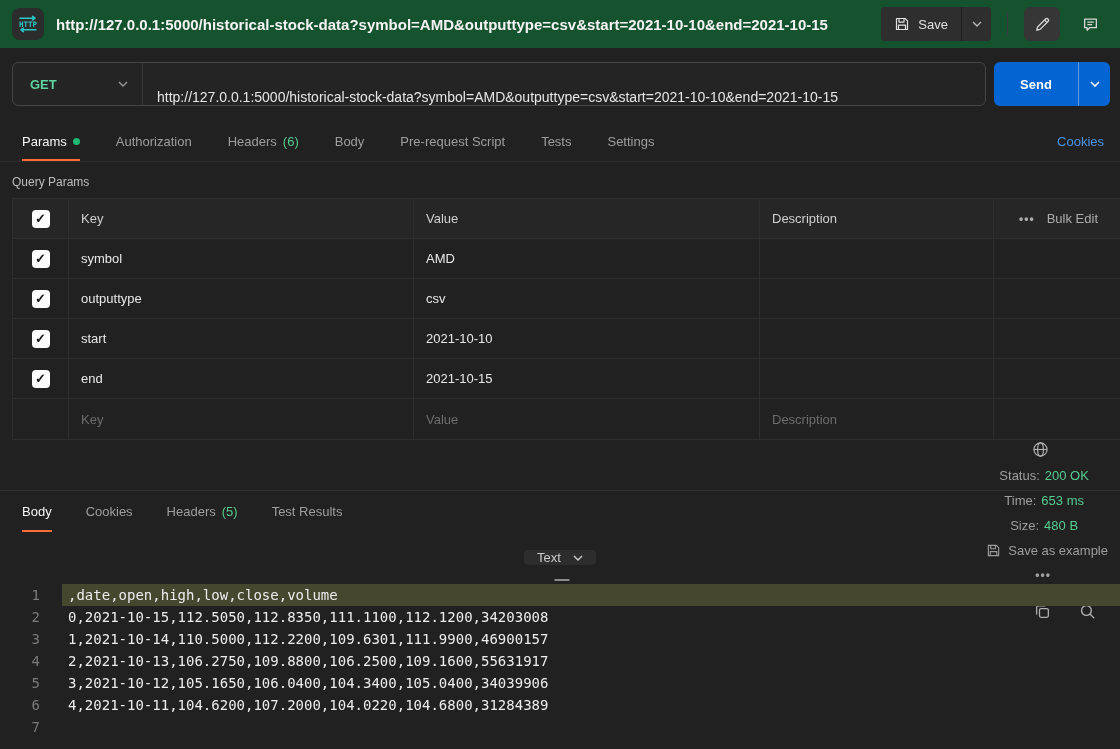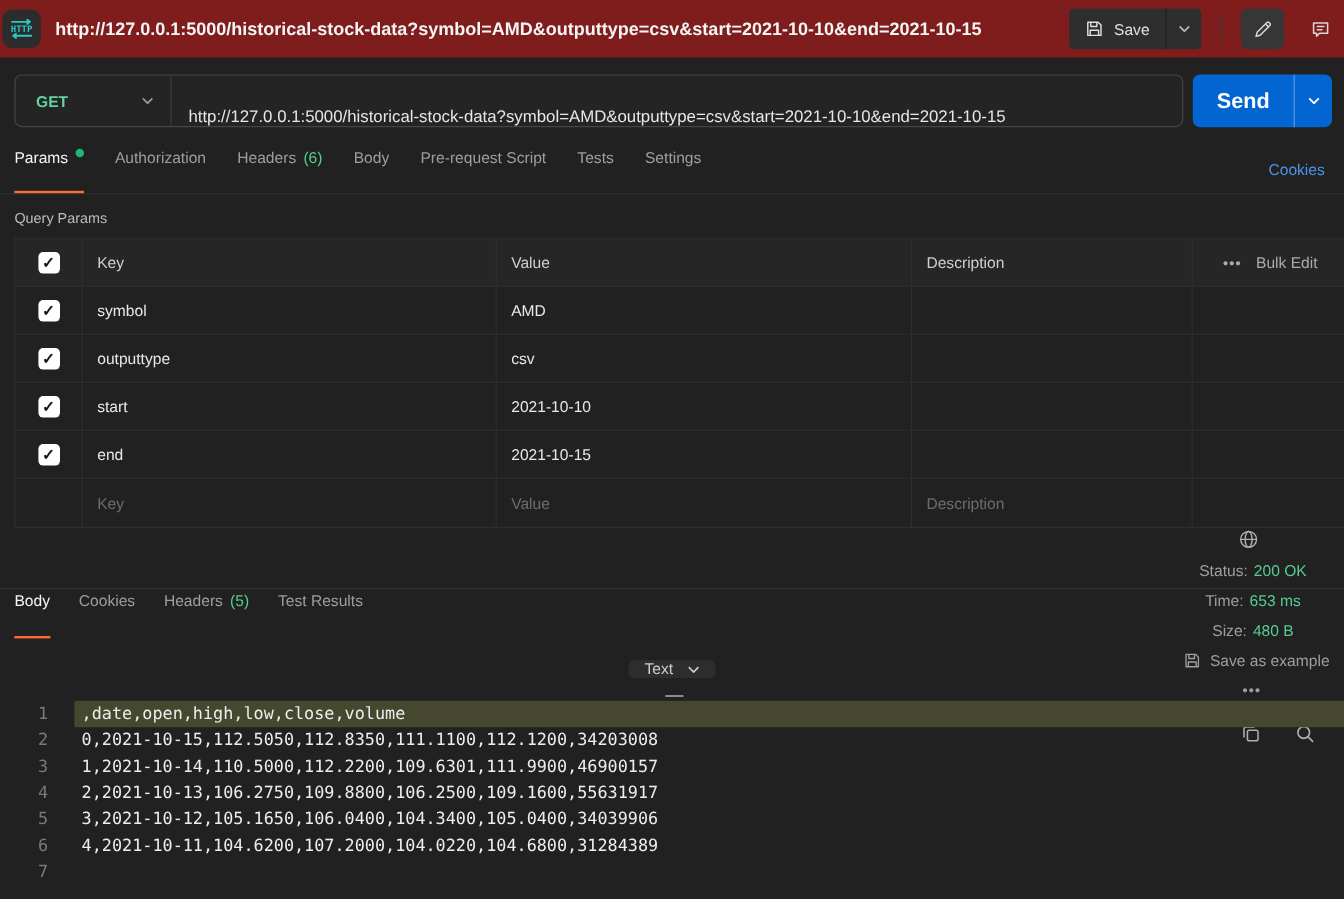--- a/index.html
+++ b/index.html
@@ -4,22 +4,22 @@
 <style>
   * { box-sizing: border-box; margin: 0; padding: 0; }
   html,body { width:1120px; height:749px; overflow:hidden; }
   body {
     background:#212121; color:#e8e8e8;
     font-family:"Liberation Sans", sans-serif; font-size:13px;
   }
   svg { display:block; }
 
   
-  .topbar { height:48px; background:#7f1d1d; display:flex; align-items:center;
-            padding:0 2px; gap:12px; }
+  .topbar { height:48px; background:#14532d; display:flex; align-items:center;
+            padding:0 12px; gap:12px; }
   .http-icon { width:32px; height:32px; background:#2c2c2c; border-radius:8px;
                display:flex; align-items:center; justify-content:center; flex:none; }
   .topbar-title { flex:1; color:#f4f4f4; font-size:15px; font-weight:700;
                   white-space:nowrap; overflow:hidden; text-overflow:ellipsis; }
   .save-btn { display:flex; align-items:stretch; background:#2e2e2e; border-radius:4px;
               height:34px; color:#e0e0e0; flex:none; }
   .save-main { display:flex; align-items:center; gap:8px; padding:0 13px; cursor:pointer; }
   .save-caret { width:30px; display:flex; align-items:center; justify-content:center;
                 border-left:1px solid #1f1f1f; color:#b5b5b5; cursor:pointer; }
   .topbar-sep { width:1px; height:24px; background:#3a3a3a; margin:0 4px; flex:none; }
@@ -31,30 +31,30 @@
   .request-row { display:flex; gap:8px; padding:14px 10px 16px 12px; align-items:center; }
   .url-box { flex:1; height:44px; border:1px solid #454545; border-radius:6px;
              background:#242424; display:flex; align-items:flex-end; overflow:hidden; }
   .method-select { height:100%; width:130px; display:flex; align-items:center;
                    padding:0 14px 0 17px; border-right:1px solid #3a3a3a;
                    color:#5fd3a0; font-weight:700; font-size:13px; cursor:pointer; }
   .method-select .caret { margin-left:auto; color:#9a9a9a; }
   .url-input { flex:1; padding:0 14px; font-size:14px; color:#e6e6e6;
                white-space:nowrap; overflow:hidden; }
   .send-btn { width:116px; height:44px; background:#0265d2; border-radius:6px;
-              display:flex; color:#fff; font-weight:700; font-size:18px; flex:none; }
+              display:flex; color:#fff; font-weight:700; font-size:13px; flex:none; }
   .send-main { flex:1; display:flex; align-items:center; justify-content:center; cursor:pointer; }
   .send-caret { width:32px; display:flex; align-items:center; justify-content:center;
                 border-left:1px solid rgba(255,255,255,.35); cursor:pointer; }
 
   
   .tabs-row { display:flex; align-items:center; height:40px; padding:0 16px 0 12px;
               gap:26px; border-bottom:1px solid #2e2e2e; color:#9e9e9e; }
-  .tab { height:100%; display:flex; gap:6px; cursor:pointer;
-         border-bottom:2px solid transparent; padding-top:2px; }
+  .tab { height:100%; display:flex; align-items:center; gap:6px; cursor:pointer;
+         border-bottom:2px solid transparent; padding-top:2px;margin-left:10px; }
   .tab.active { color:#f5f5f5; border-bottom-color:#ff6c37; }
   .tab .dot { width:7px; height:7px; border-radius:50%; background:#1db874; }
   .tab .count { color:#55cd90; }
   .cookies-link { margin-left:auto; color:#4a94e8; cursor:pointer; }
 
   
   .qp-title { padding:13px 12px 9px; font-size:12px; color:#bdbdbd; }
   .qp-table { margin-left:12px; border:1px solid #2e2e2e; border-right:none; }
   .qp-row { display:grid; grid-template-columns:56px 345px 346px 234px 1fr;
             height:40px; border-bottom:1px solid #2e2e2e; align-items:stretch; }

